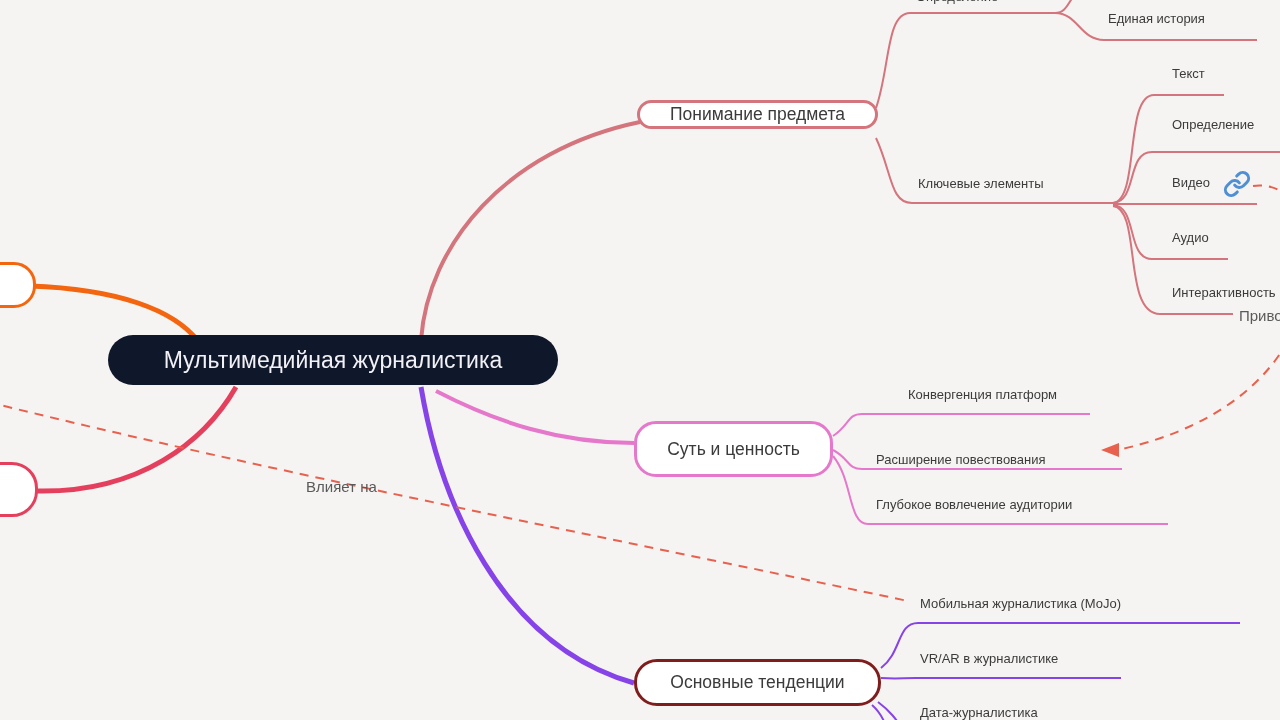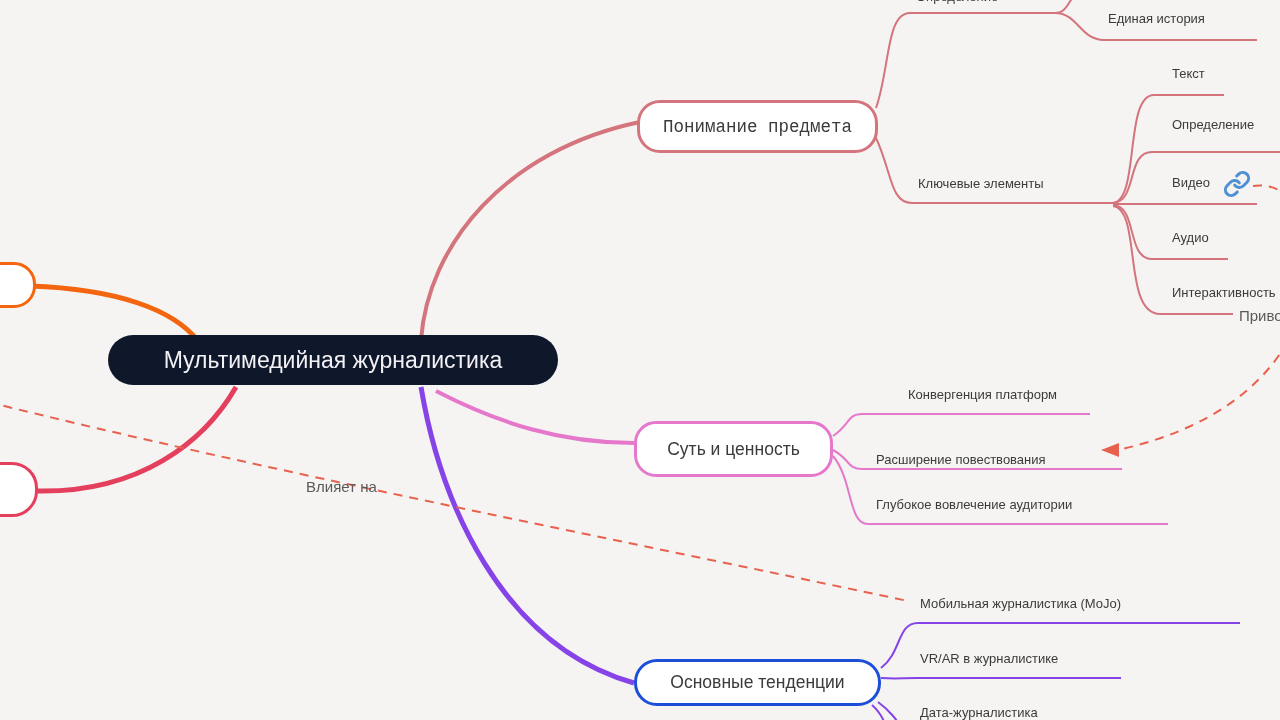--- a/index.html
+++ b/index.html
@@ -67,25 +67,25 @@
     <path d="M30,286 C118,289 174,310 198,341" stroke="#f4650f" stroke-width="5" fill="none"></path>
     <path d="M34,491 C140,494 205,441 236,387" stroke="#e4405d" stroke-width="5" fill="none"></path>
 
     <path d="M-12,402 C270,472 610,538 908,601" stroke="#e8614e" stroke-width="2" fill="none" stroke-dasharray="9,7"></path>
     <path d="M1253,186 C1298,180 1322,235 1303,305 C1287,362 1235,424 1118,450" stroke="#e8614e" stroke-width="2" fill="none" stroke-dasharray="9,7"></path>
     <polygon points="1101,450 1119,443 1119,457" fill="#e8614e"></polygon>
   </svg>
 
   <div class="central" style="left:108px;top:335px;width:450px;height:50px;">Мультимедийная журналистика</div>
 
-  <div class="node-box" style="left:637px;top:100px;width:241px;height:53px;border:3px solid #d4747c;border-radius:23px;font-family:Liberation Mono, monospace;">Понимание предмета</div>
+  <div class="node-box" style="left:637px;top:100px;width:241px;height:29px;border:3px solid #d4747c;border-radius:23px;">Понимание предмета</div>
 
   <div class="node-box" style="left:634px;top:421px;width:199px;height:56px;border:3px solid #e678cc;border-radius:22px;">Суть и ценность</div>
 
-  <div class="node-box" style="left:634px;top:659px;width:247px;height:47px;border:3px solid #1d4ed8;border-radius:23px;">Основные тенденции</div>
+  <div class="node-box" style="left:634px;top:659px;width:247px;height:47px;border:3px solid #7f1d1d;border-radius:23px;">Основные тенденции</div>
 
   <div class="node-box" style="left:-124px;top:262px;width:160px;height:46px;border:3.5px solid #f4650f;border-radius:22px;"></div>
 
   <div class="node-box" style="left:-124px;top:462px;width:162px;height:55px;border:3.5px solid #e4405d;border-radius:26px;"></div>
 
   <div class="label" style="left:916px;top:-15px;">Определение</div>
   <div class="label" style="left:1108px;top:7px;">Единая история</div>
   <div class="label" style="left:918px;top:172px;">Ключевые элементы</div>
   <div class="label" style="left:1172px;top:62px;">Текст</div>
   <div class="label" style="left:1172px;top:113px;">Определение</div>

